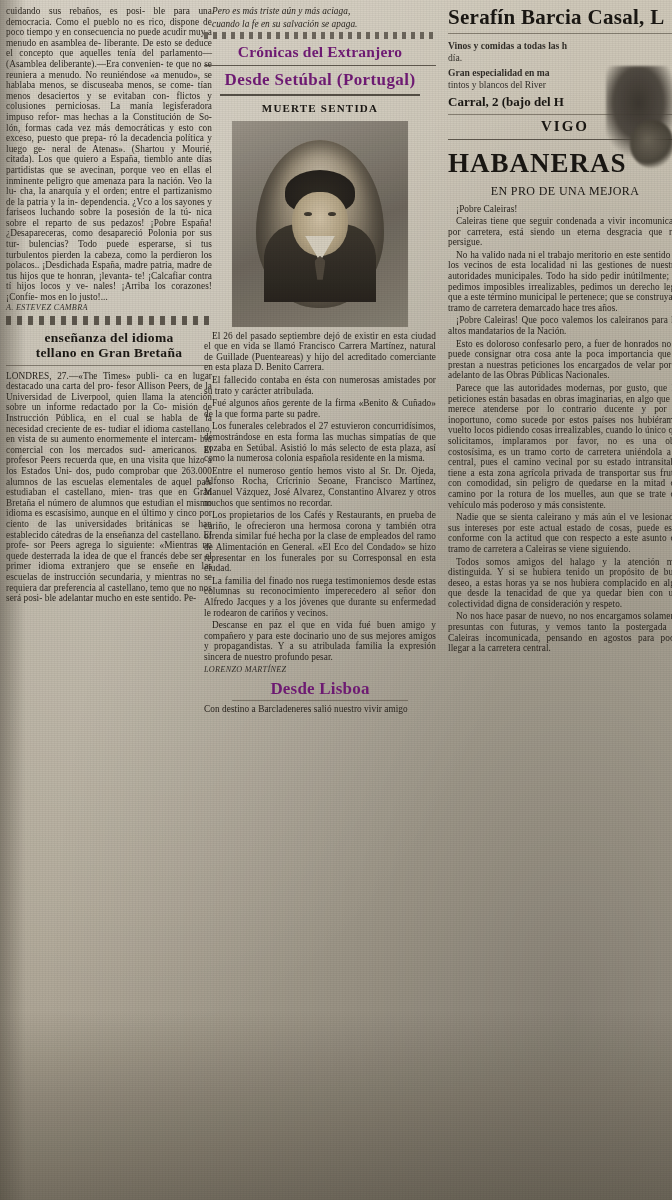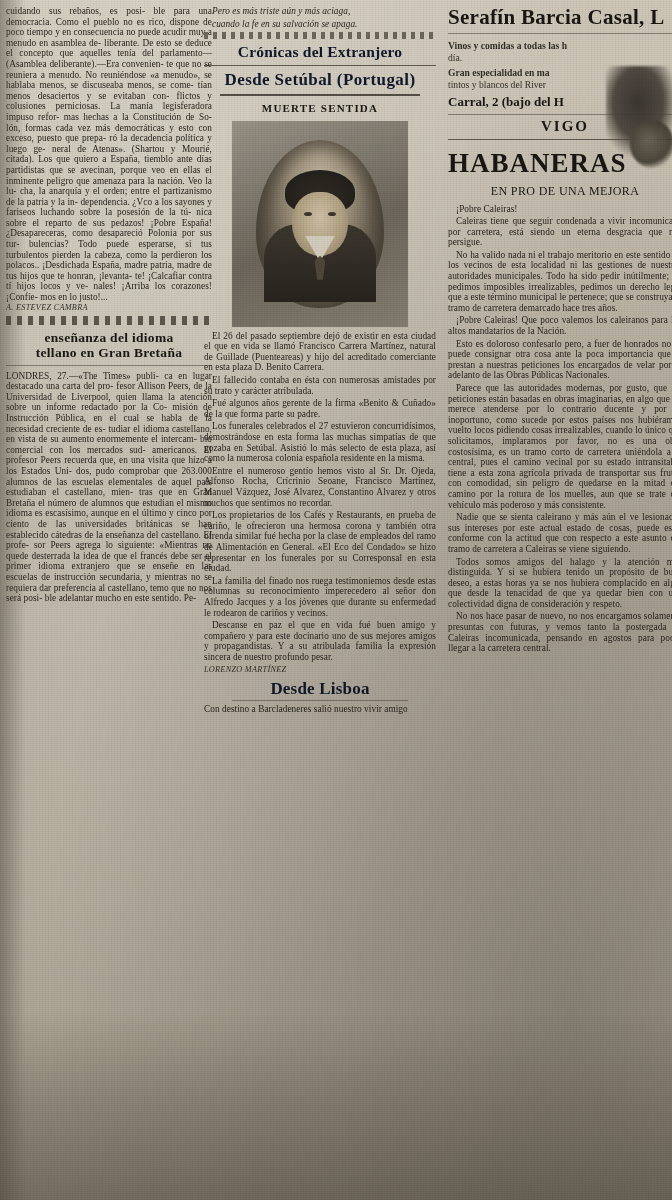--- a/index.html
+++ b/index.html
@@ -46,21 +46,21 @@
     text-align:justify;
     color:#241f19;
     letter-spacing:.05px;
   }
   .body-txt.blur{filter:blur(.18px);}
 
   
   .head-1{
     font-family:"Liberation Serif", serif;
     font-size:15.5px;line-height:17px;font-weight:bold;
-    text-align:center;letter-spacing:.2px;color:#0f172a;
+    text-align:center;letter-spacing:.2px;color:#701a75;
   }
   .head-2{
     font-size:13.5px;line-height:15px;font-weight:bold;text-align:center;
     letter-spacing:.3px;
   }
   .kicker{
     font-size:11px;line-height:12.5px;font-weight:bold;text-align:center;
     letter-spacing:1.2px;
   }
   .masthead-big{

